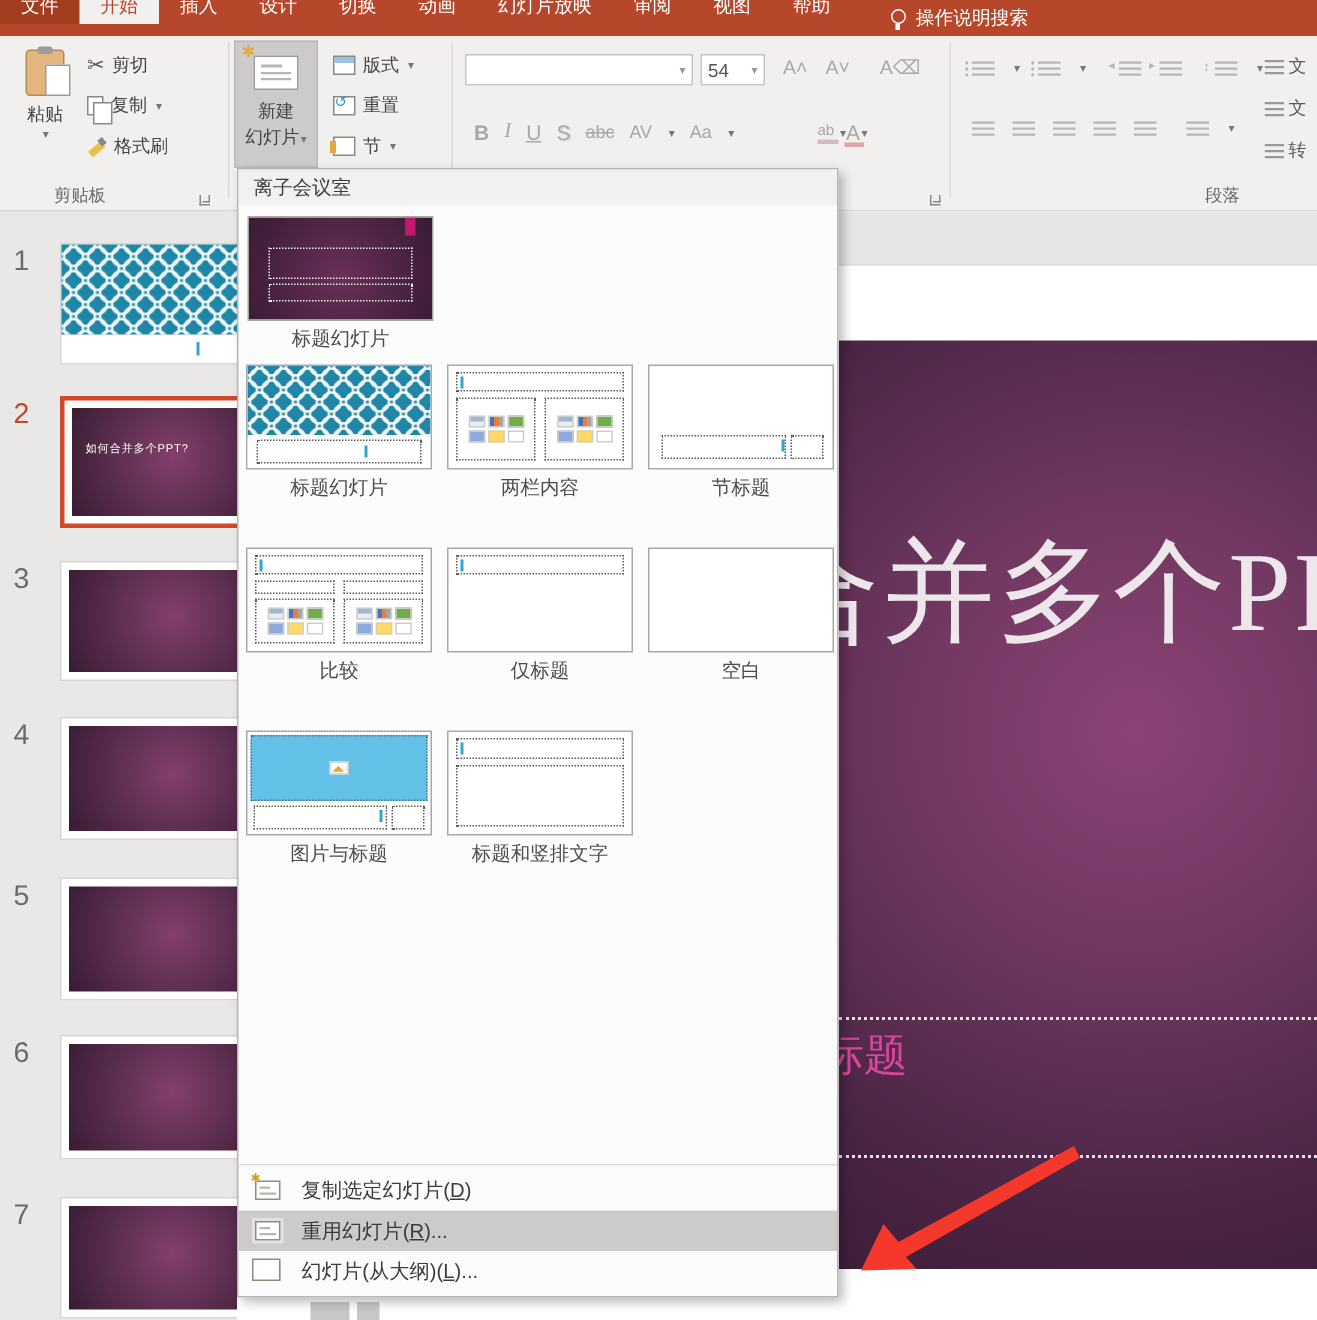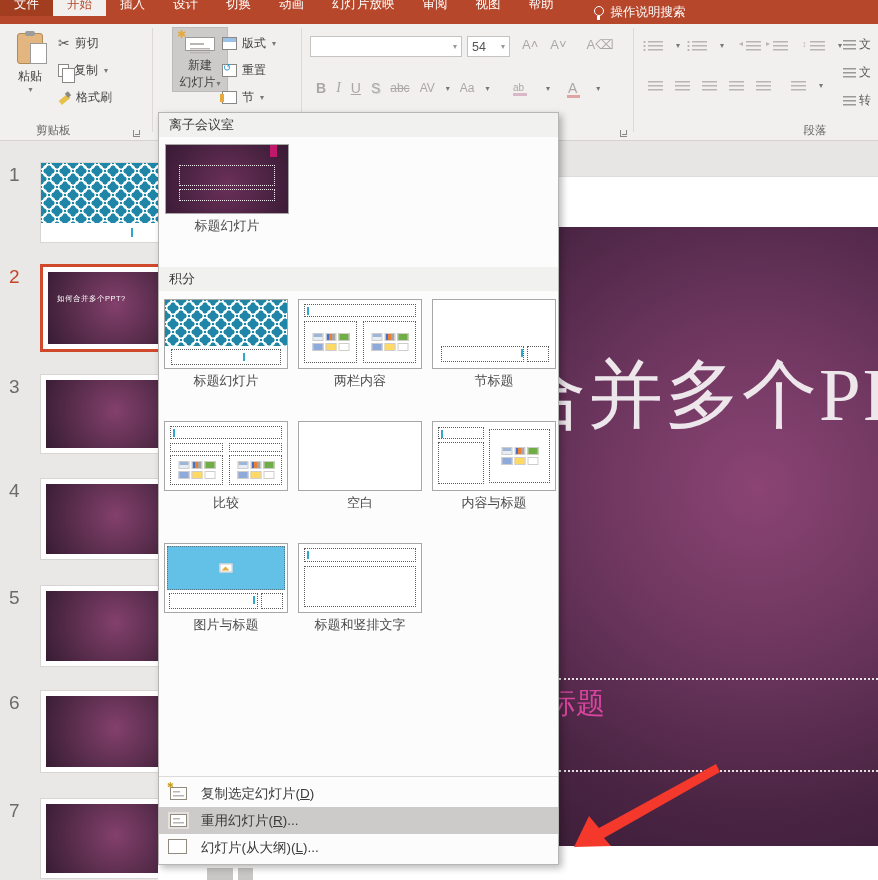--- a/index.html
+++ b/index.html
@@ -216,21 +216,21 @@
       <span class="drop">▾</span>
     </div>
     <div class="smallbtn" style="left:58px;top:62px">
       <span class="brush-ico"></span>
       <span>格式刷</span>
     </div>
     <div class="grouplabel" style="left:36px">剪贴板</div>
     <div class="launcher" style="left:133px"></div>
     <div class="vsep" style="left:152px"></div>
 
-    <div class="bigbtn newslide-btn" style="left:172px;top:3px;width:56px;height:65px">
+    <div class="bigbtn newslide-btn" style="left:156px;top:3px;width:56px;height:85px">
       <span class="newslide-ico"></span>
       <span style="margin-top:6px">新建</span>
       <span><span>幻灯片</span><span class="drop">▾</span></span>
     </div>
     <div class="smallbtn" style="left:222px;top:8px">
       <span class="lay-ico"></span>
       <span>版式</span>
       <span class="drop">▾</span>
     </div>
     <div class="smallbtn" style="left:222px;top:35px">
@@ -262,21 +262,21 @@
     <span class="fb b">B</span>
         <span class="fb i">I</span>
         <span class="fb u">U</span>
         <span class="fb s">S</span>
         <span class="fb strike">abc</span>
         <span class="fb av">AV</span>
         <span class="drop">▾</span>
         <span class="fb aa">Aa</span>
         <span class="drop">▾</span>
       </div>
-    <div class="fontrow" style="left:513px;top:56px;gap:18px">
+    <div class="fontrow" style="left:545px;top:56px;gap:0">
       <span class="pen-ico">ab</span>
       <span class="drop">▾</span>
       <span class="colorA">A</span>
       <span class="drop">▾</span>
     </div>
     <div class="launcher" style="left:620px"></div>
     <div class="vsep" style="left:633px"></div>
 
     <div class="parrow" style="left:648px;top:16px">
       <span class="pico dots"></span>
@@ -364,21 +364,20 @@
         <div class="ionwrap">
           <div class="layout-item">
             <div class="thumb ion">
               <div class="ion-accent"></div>
               <div class="iont1"></div>
               <div class="iont2"></div>
             </div>
             <div class="caption">标题幻灯片</div>
           </div>
         </div>
-        <div class="mhdr" style="margin-top: 32px;">积分</div>
         <div class="gallery">
           <div class="layout-item">
             <div class="thumb">
               <div class="patblue pt-top"></div>
               <div class="pb-bottom">
                 <div class="pb-box"></div>
                 <span class="caret" style="left: 78px; top: 7px;"></span>
               </div>
             </div>
             <div class="caption">标题幻灯片</div>
@@ -441,40 +440,29 @@
                   <span></span>
                   <span></span>
                   <span></span>
                   <span></span>
                 </div>
               </div>
             </div>
             <div class="caption">比较</div>
           </div>
           <div class="layout-item">
+            <div class="thumb">
+              <div class="dash t-title"></div>
+              <span class="caret" style="left: 8px; top: 7px;"></span>
+            </div>
+            <div class="caption">仅标题</div>
+          </div>
+          <div class="layout-item">
             <div class="thumb"></div>
             <div class="caption">空白</div>
-          </div>
-          <div class="layout-item">
-            <div class="thumb">
-              <div class="dash cc-t"></div>
-              <span class="caret" style="left: 8px; top: 8px;"></span>
-              <div class="dash cc-txt"></div>
-              <div class="dash cc-main">
-                <div class="cluster">
-                  <span></span>
-                  <span></span>
-                  <span></span>
-                  <span></span>
-                  <span></span>
-                  <span></span>
-                </div>
-              </div>
-            </div>
-            <div class="caption">内容与标题</div>
           </div>
           <div class="layout-item">
             <div class="thumb">
               <div class="pc-pic">
                 <span class="picglyph"></span>
               </div>
               <div class="dash pc-1"></div>
               <span class="caret" style="left: 88px; top: 52px;"></span>
               <div class="dash pc-2"></div>
             </div>

